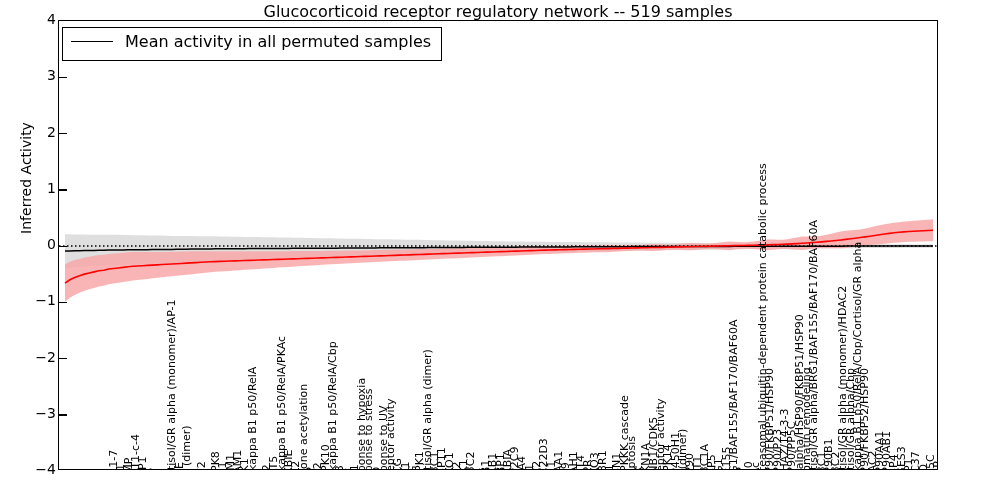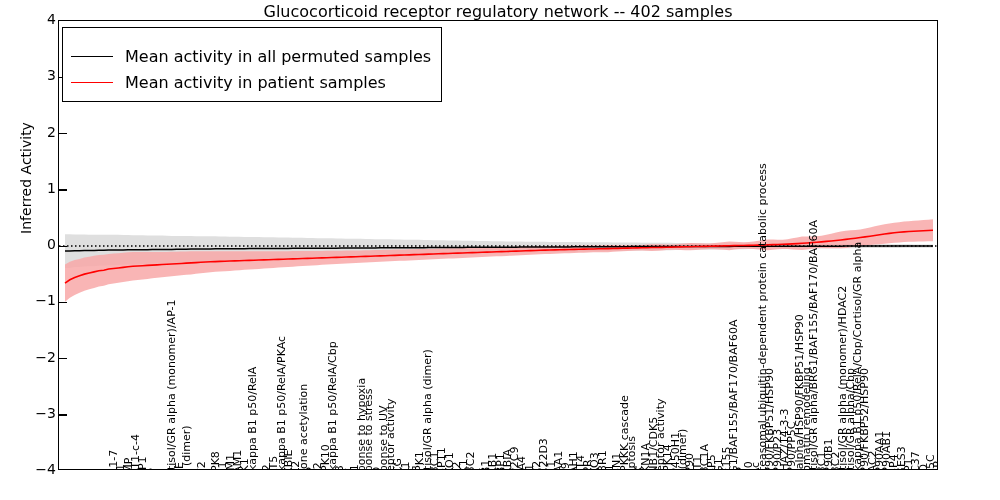--- a/index.html
+++ b/index.html
@@ -28,32 +28,32 @@
           font-size:14px;}
 
   
   #xticks{position:absolute;left:58px;top:20px;width:880px;height:450px;
           pointer-events:none;}
   .xt{position:absolute;bottom:2px;font-size:11px;white-space:nowrap;
       transform-origin:left bottom;transform:rotate(-90deg);line-height:1;}
 
   
   #legend{position:absolute;left:62px;top:27px;background:#fff;
-          border:1.2px solid #000;padding:15px 10px 6px 8px;}
+          border:1.2px solid #000;padding:0 10px 6px 8px;}
   .lgrow{display:flex;align-items:center;height:26px;}
   .lgline{width:42px;height:0;border-top:1.6px solid #000;margin-right:12px;}
   .lgline.red{border-top-color:#ff0000;}
   .lgtxt{font-size:16px;white-space:nowrap;}
 </style>
 </head>
 <body>
 
 <div id="fig">
 
-  <div id="title">Glucocorticoid receptor regulatory network -- 402 samples</div>
+  <div id="title">Glucocorticoid receptor regulatory network -- 519 samples</div>
 
   <div id="ylabel">Inferred Activity</div>
   <div id="yticklabels">
       <div class="ytick" style="top: 20px;">4</div>
       <div class="ytick" style="top: 76.25px;">3</div>
       <div class="ytick" style="top: 132.5px;">2</div>
       <div class="ytick" style="top: 188.75px;">1</div>
       <div class="ytick" style="top: 245px;">0</div>
       <div class="ytick" style="top: 301.25px;">−1</div>
       <div class="ytick" style="top: 357.5px;">−2</div>
@@ -191,19 +191,15 @@
       <div class="ytickmark" style="top: 280.75px; left: 0px;"></div>
       <div class="ytickmark" style="top: 337px; left: 0px;"></div>
       <div class="ytickmark" style="top: 393.25px; left: 0px;"></div>
     </div>
 
   <div id="legend">
     <div class="lgrow">
       <span class="lgline"></span>
       <span class="lgtxt">Mean activity in all permuted samples</span>
     </div>
-    <div class="lgrow">
-      <span class="lgline red"></span>
-      <span class="lgtxt">Mean activity in patient samples</span>
-    </div>
   </div>
 
 </div>
 
 </body></html>

